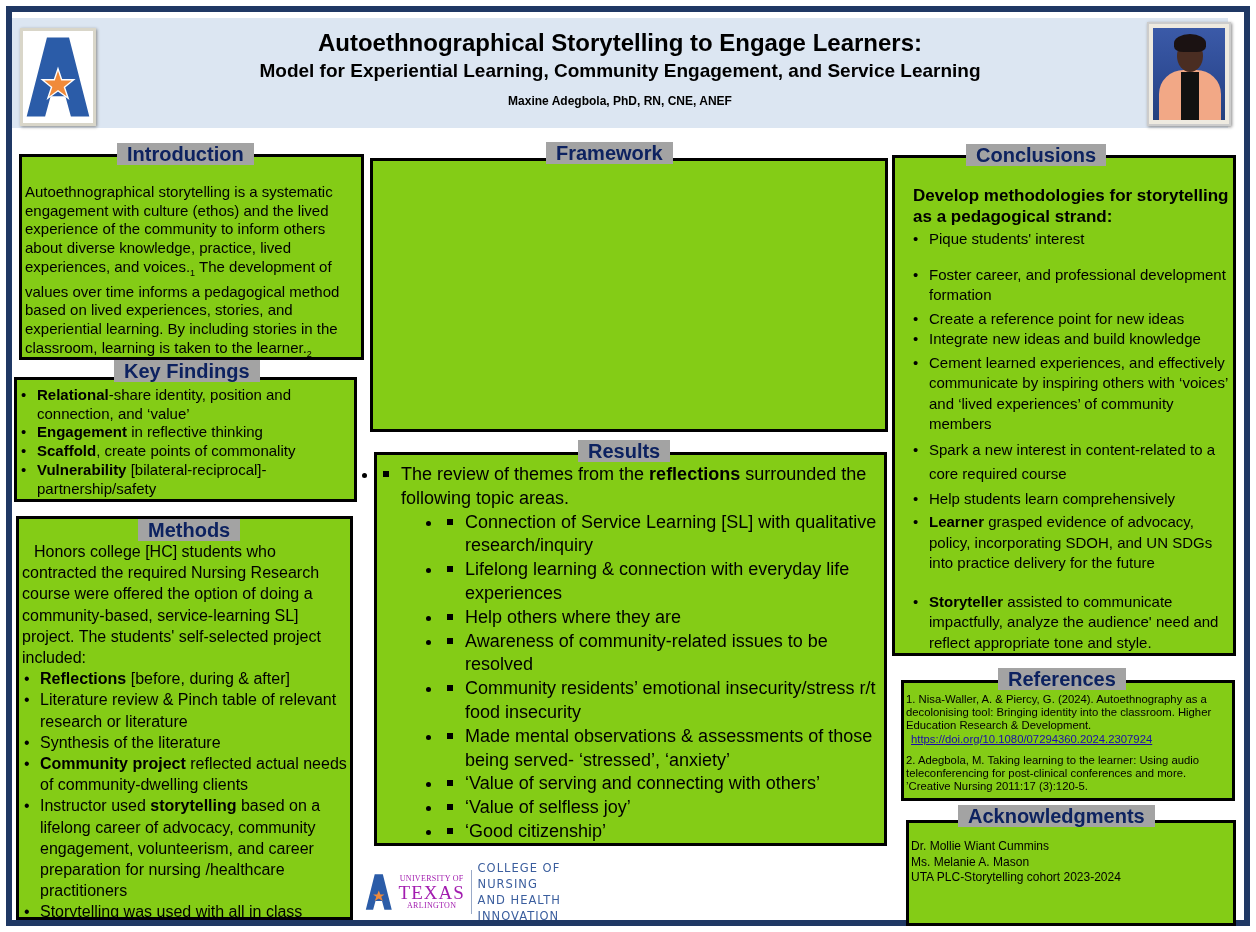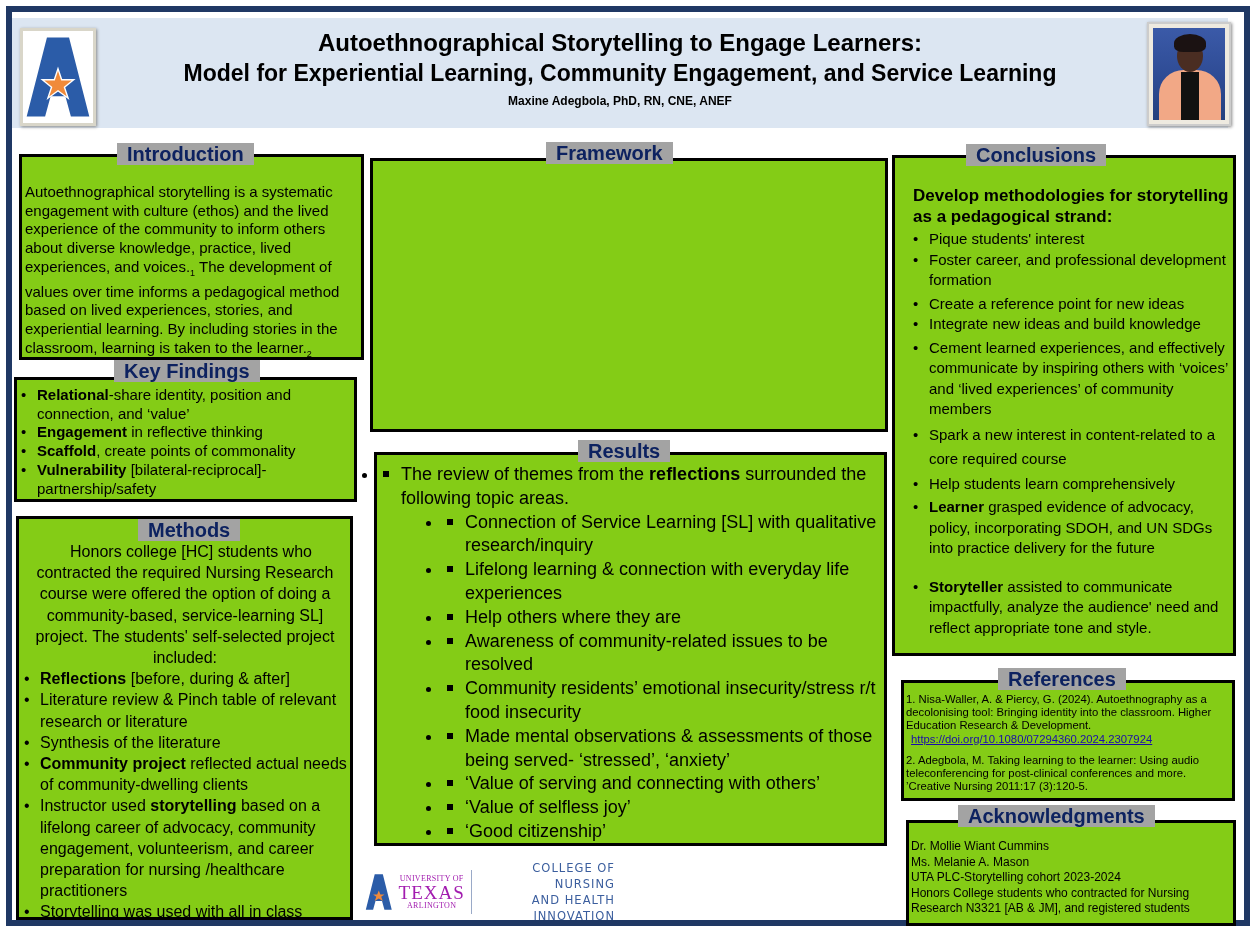--- a/index.html
+++ b/index.html
@@ -13,42 +13,42 @@
     .logo-box svg { width: 100%; height: 100%; }
     .photo-box { position: absolute; left: 1147px; top: 22px; width: 84px; height: 104px; background: #eeeae0; border: 2px solid #ccc; box-shadow: 1px 1px 3px #888; padding: 4px; }
     .photo { width: 100%; height: 100%; background: linear-gradient(180deg, #3b5aa8 0%, #2e4b94 55%, #24407e 100%); position: relative; overflow: hidden; }
     .photo .head { position: absolute; left: 24px; top: 12px; width: 26px; height: 32px; border-radius: 50%; background: #4a2d22; }
     .photo .hair { position: absolute; left: 21px; top: 6px; width: 32px; height: 18px; border-radius: 50% 50% 30% 30%; background: #1b1212; }
     .photo .body { position: absolute; left: 6px; top: 42px; width: 62px; height: 60px; border-radius: 40% 40% 0 0; background: #f2a886; }
     .photo .shirt { position: absolute; left: 28px; top: 44px; width: 18px; height: 50px; background: #111; }
 
     .title { position: absolute; left: 100px; width: 1040px; text-align: center; font-weight: bold; }
     .title.t1 { top: 29px; font-size: 24px; }
-    .title.t2 { top: 60px; font-size: 23px; }
+    .title.t2 { top: 60px; font-size: 19px; }
     .title.t3 { top: 94px; font-size: 12px; }
 
     .panel { position: absolute; border: 3px solid #000; background: #84cc16; }
     .ptitle { position: absolute; background: #a3a3a3; color: #0d2260; font-weight: bold; font-size: 20px; padding: 0 10px; line-height: 22px; text-align: center; white-space: nowrap; }
 
     .body-text { font-size: 15px; line-height: 18.7px; }
     ul.bul { list-style: none; }
     ul.bul li { position: relative; padding-left: 18px; }
     ul.bul li::before { content: "•"; position: absolute; left: 2px; top: 0; }
     ul.sq li { position: relative; padding-left: 22px; }
     ul.sq li::before { content: ""; position: absolute; left: 4px; top: 8px; width: 6px; height: 6px; background: #000; }
 
     a.ref-link { color: #1a0dab; text-decoration: underline; }
 
     .footer-logo { position: absolute; left: 365px; top: 866px; width: 250px; height: 52px; display: flex; align-items: center; }
     .fl-a { width: 34px; height: 48px; }
     .fl-uta { font-family: "Liberation Serif", serif; color: #a21caf; margin-left: 6px; line-height: 1; text-align: center; }
     .fl-uta .s { font-size: 8px; letter-spacing: 0.3px; }
     .fl-uta .b { font-size: 19px; letter-spacing: 1px; }
     .fl-sep { width: 1px; height: 44px; background: #9aaac8; margin: 0 6px; }
-    .fl-col { color: #3b5e9e; font-size: 11.5px; letter-spacing: 1px; line-height: 16px; font-family: "DejaVu Sans", sans-serif; text-align: right; }
+    .fl-col { color: #3b5e9e; font-size: 11.5px; letter-spacing: 1px; line-height: 16px; font-family: "DejaVu Sans", sans-serif; }
   </style>
 </head>
 <body>
 
 <div class="frame"></div>
 
 <div class="header"></div>
 <div class="logo-box">
   <svg viewBox="0 0 76 98">
     <polygon points="26,6 50,6 72,92 52,92 46,70 30,70 24,92 4,92" fill="#2b5ca8"></polygon>
@@ -79,21 +79,21 @@
     <li><b>Relational</b><span>-share identity, position and connection, and ‘value’</span></li>
     <li><b>Engagement</b><span> in reflective thinking</span></li>
     <li><b>Scaffold</b><span>, create points of commonality</span></li>
     <li><b>Vulnerability</b><span> [bilateral-reciprocal]-partnership/safety</span></li>
   </ul>
 </div>
 <div class="ptitle" style="left:114px; top:360px;">Key Findings</div>
 
 <div class="panel" style="left:16px; top:516px; width:337px; height:404px;">
   <div style="padding:22px 2px 0 3px; font-size:16px; line-height:21.2px;">
-    <div style="text-indent:12px;text-align:center;">Honors college [HC] students who contracted the required Nursing Research course were offered the option of doing a community-based, service-learning SL] project. The students' self-selected project included:</div>
+    <div style="text-indent:12px;">Honors college [HC] students who contracted the required Nursing Research course were offered the option of doing a community-based, service-learning SL] project. The students' self-selected project included:</div>
     <ul class="bul">
       <li><span></span><b>Reflections</b><span> [before, during &amp; after]</span></li>
       <li><span></span><b></b><span>Literature review &amp; Pinch table of relevant research or literature</span></li>
       <li><span></span><b></b><span>Synthesis of the literature</span></li>
       <li><span></span><b>Community project</b><span> reflected actual needs of community-dwelling clients</span></li>
       <li><span>Instructor used </span><b>storytelling</b><span> based on a lifelong career  of advocacy, community engagement, volunteerism, and career preparation for nursing /healthcare practitioners</span></li>
       <li><span></span><b></b><span>Storytelling was used with all in class</span></li>
     </ul>
   </div>
 </div>
@@ -136,21 +136,21 @@
   <div class="fl-col">
     <div>COLLEGE OF NURSING</div>
     <div>AND HEALTH INNOVATION</div>
   </div>
 </div>
 
 <div class="panel" style="left:892px; top:155px; width:344px; height:501px;">
   <div style="padding:28px 2px 0 18px;">
     <div style="font-weight:bold; font-size:17px; line-height:20.5px; margin-bottom:2px;">Develop methodologies for storytelling as a pedagogical strand:</div>
     <ul class="bul" style="font-size:15px; line-height:20.5px; margin-left:-2px;">
-      <li style="margin-bottom:0;"><b></b><span>Pique students' interest</span></li>
+      <li style="margin-bottom:15px;"><b></b><span>Pique students' interest</span></li>
       <li style="margin-bottom:3px;"><b></b><span> Foster career, and professional development formation</span></li>
       <li style="margin-bottom:0;"><b></b><span>Create a reference point for new ideas</span></li>
       <li style="margin-bottom:3px;"><b></b><span>Integrate new ideas and build knowledge</span></li>
       <li style="margin-bottom:3px;"><b></b><span>Cement learned experiences, and effectively communicate by inspiring others with ‘voices’ and ‘lived experiences’ of community members</span></li>
       <li style="margin-bottom:3px; line-height:24px;"><b></b><span>Spark a new interest in content-related to a core required course</span></li>
       <li style="margin-bottom:3px;"><b></b><span>Help students learn comprehensively</span></li>
       <li style="margin-bottom:18px;"><b>Learner</b><span> grasped evidence of advocacy, policy, incorporating SDOH, and UN SDGs into practice delivery for the future</span></li>
       <li><b>Storyteller</b><span> assisted  to communicate impactfully, analyze the audience' need and reflect appropriate tone and style.</span></li>
     </ul>
   </div>
@@ -164,16 +164,15 @@
     <div style="margin-top:8px;">2. Adegbola, M. Taking learning to the learner: Using audio teleconferencing for post-clinical conferences and more. ’Creative Nursing 2011:17 (3):120-5.</div>
   </div>
 </div>
 <div class="ptitle" style="left:998px; top:668px;">References</div>
 
 <div class="panel" style="left:906px; top:820px; width:330px; height:106px;">
   <div style="padding:16px 2px 0 2px; font-size:12px; line-height:15.5px;">
     <div>Dr. Mollie Wiant Cummins</div>
     <div>Ms. Melanie A. Mason</div>
     <div>UTA PLC-Storytelling cohort 2023-2024</div>
-    <div>Honors College students who contracted for Nursing Research N3321 [AB &amp; JM], and registered students</div>
   </div>
 </div>
 <div class="ptitle" style="left:958px; top:805px;">Acknowledgments</div>
 
 </body></html>

